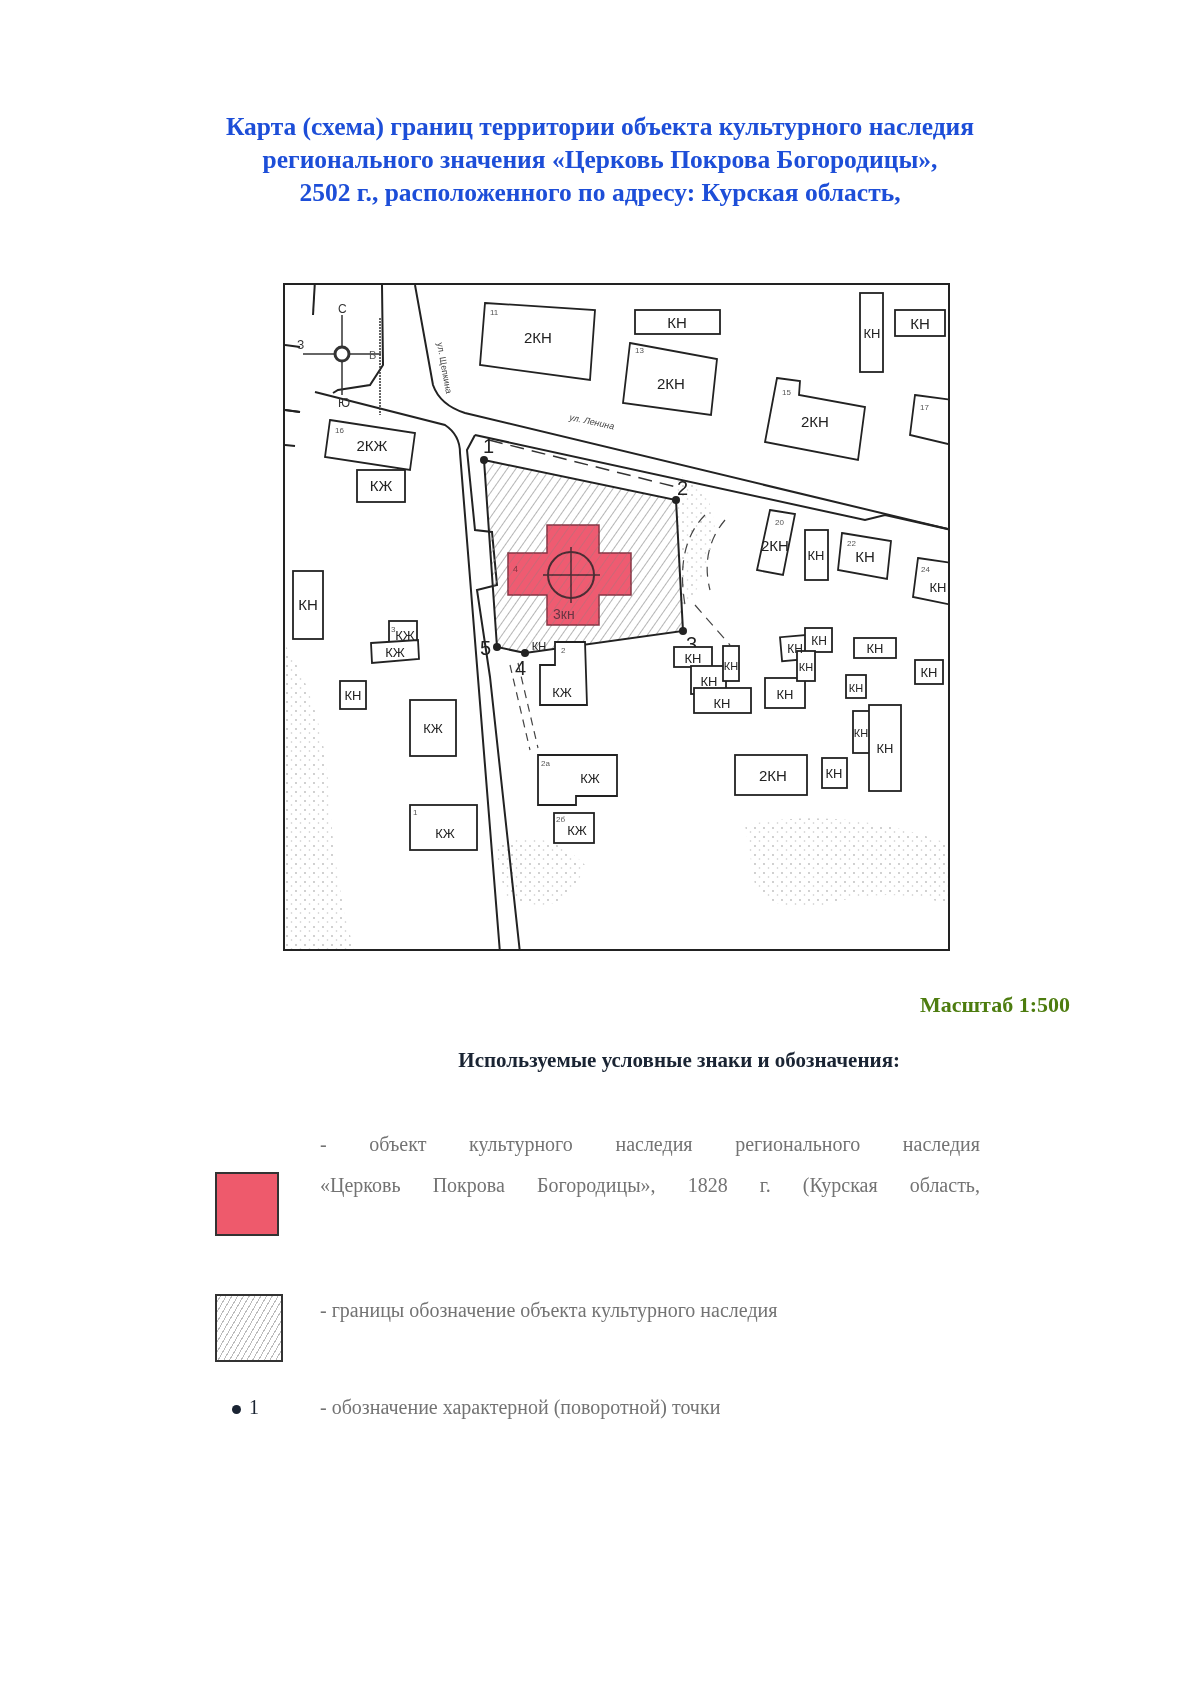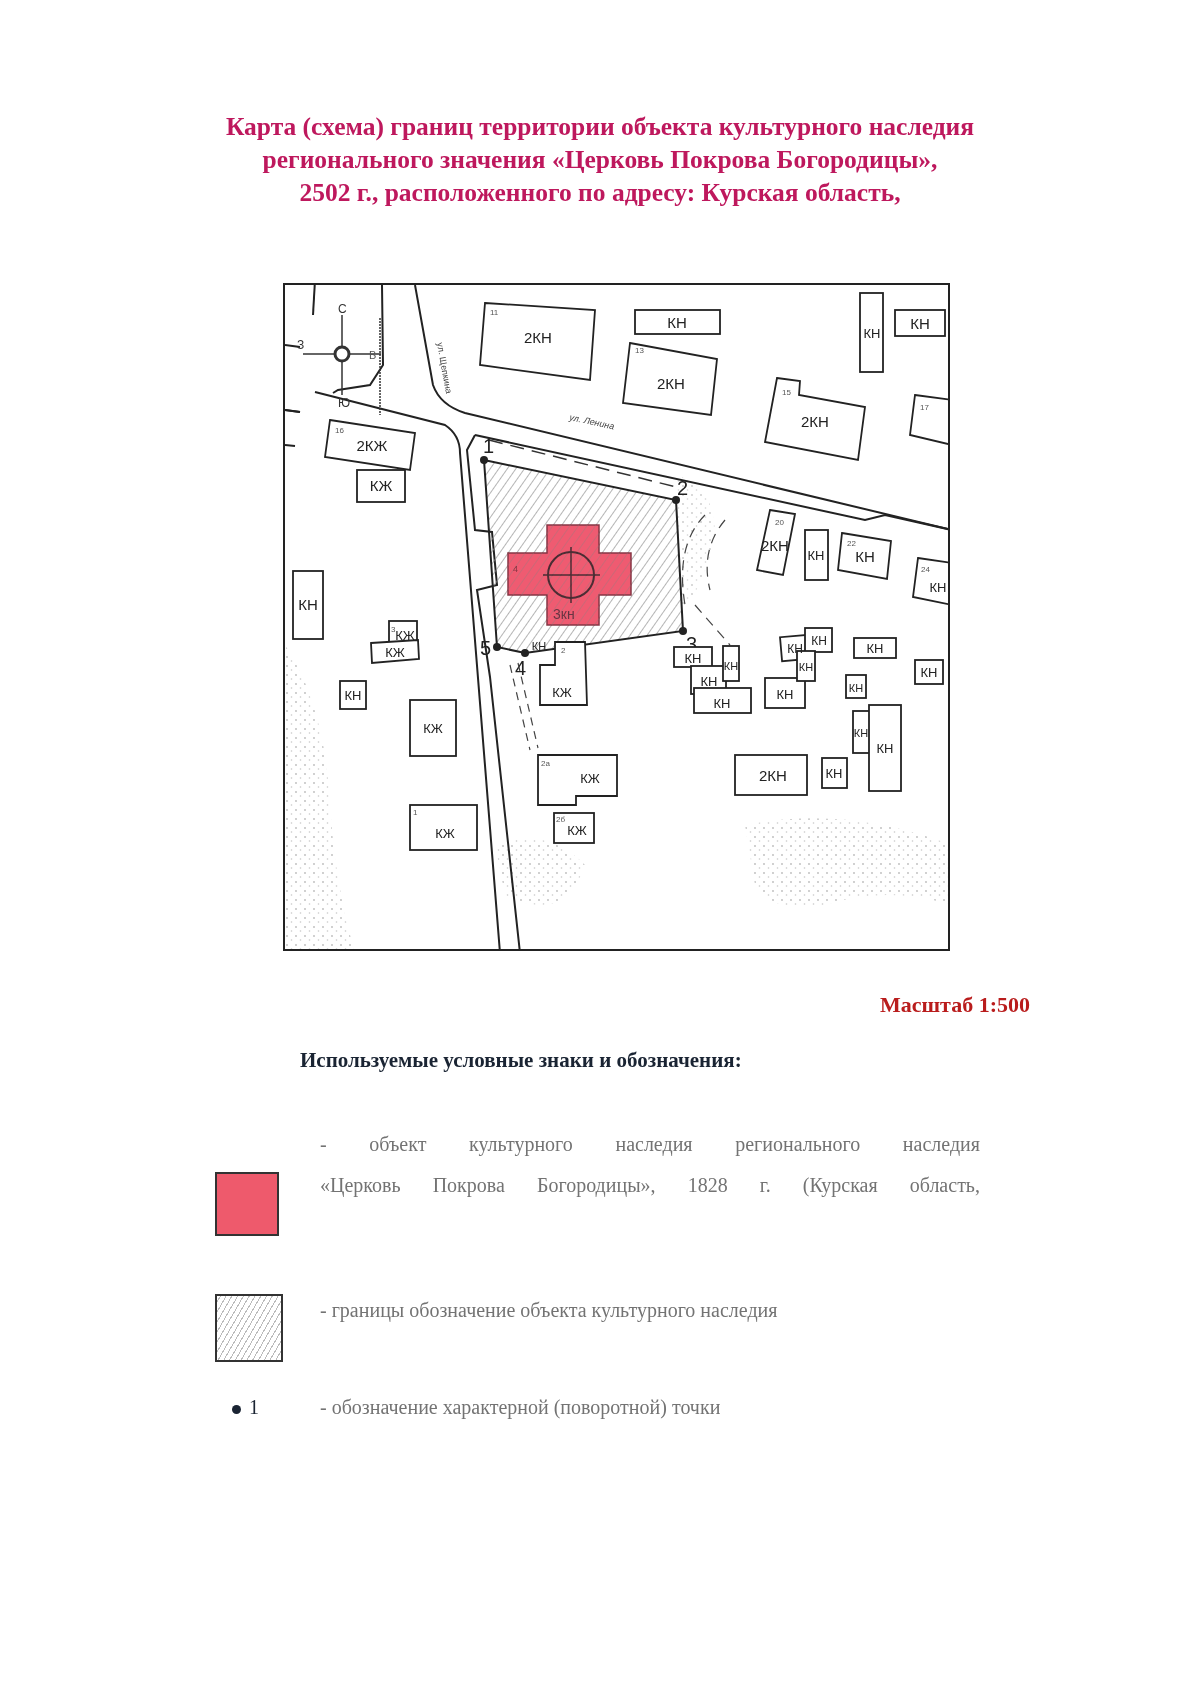--- a/index.html
+++ b/index.html
@@ -1,26 +1,26 @@
 <!DOCTYPE html>
 <html><head>
 <meta charset="utf-8">
 <style>
   html, body { margin: 0; padding: 0; background: #ffffff; }
   body { width: 1200px; height: 1695px; position: relative; overflow: hidden;
          font-family: "Liberation Serif", "DejaVu Serif", serif; color: #1b1b1b; }
   .title { position: absolute; left: 150px; top: 110px; width: 900px; text-align: center;
-           font-weight: bold; font-size: 25.5px; line-height: 33px; color: #be185d; }
+           font-weight: bold; font-size: 25.5px; line-height: 33px; color: #1d4ed8; }
   .title div { white-space: nowrap; }
   .map { position: absolute; left: 283px; top: 283px; width: 667px; height: 668px;
          border: 2px solid #222; box-sizing: border-box; background: #fff; overflow: hidden; }
   .map svg { position: absolute; left: 0; top: 0; }
-  .scale { position: absolute; left: 880px; top: 992px; width: 190px; 
-           font-weight: bold; font-size: 22px; color: #b91c1c; }
-  .legend-title { position: absolute; left: 300px; top: 1048px; width: 600px; text-align: left;
+  .scale { position: absolute; left: 880px; top: 992px; width: 190px; text-align: right;
+           font-weight: bold; font-size: 22px; color: #4d7c0f; }
+  .legend-title { position: absolute; left: 300px; top: 1048px; width: 600px; text-align: right;
                   font-weight: bold; font-size: 21px; color: #1a2433; }
   .lg-row { position: absolute; font-size: 20px; line-height: 41px; color: #737373; }
   .lg-text1 { left: 320px; top: 1124px; width: 660px; text-align: justify; }
   .lg-text1 div { text-align: justify; text-align-last: justify; }
   .lg-text1 div.last { text-align-last: left; }
   .swatch-red { position: absolute; left: 215px; top: 1172px; width: 64px; height: 64px;
                 background: #ee5a6c; border: 2px solid #333; box-sizing: border-box; }
   .swatch-hatch { position: absolute; left: 215px; top: 1294px; width: 68px; height: 68px;
                   border: 2px solid #333; box-sizing: border-box;
                   background: repeating-linear-gradient(-60deg, #fff 0 4px, #bbb 4px 5px); }

